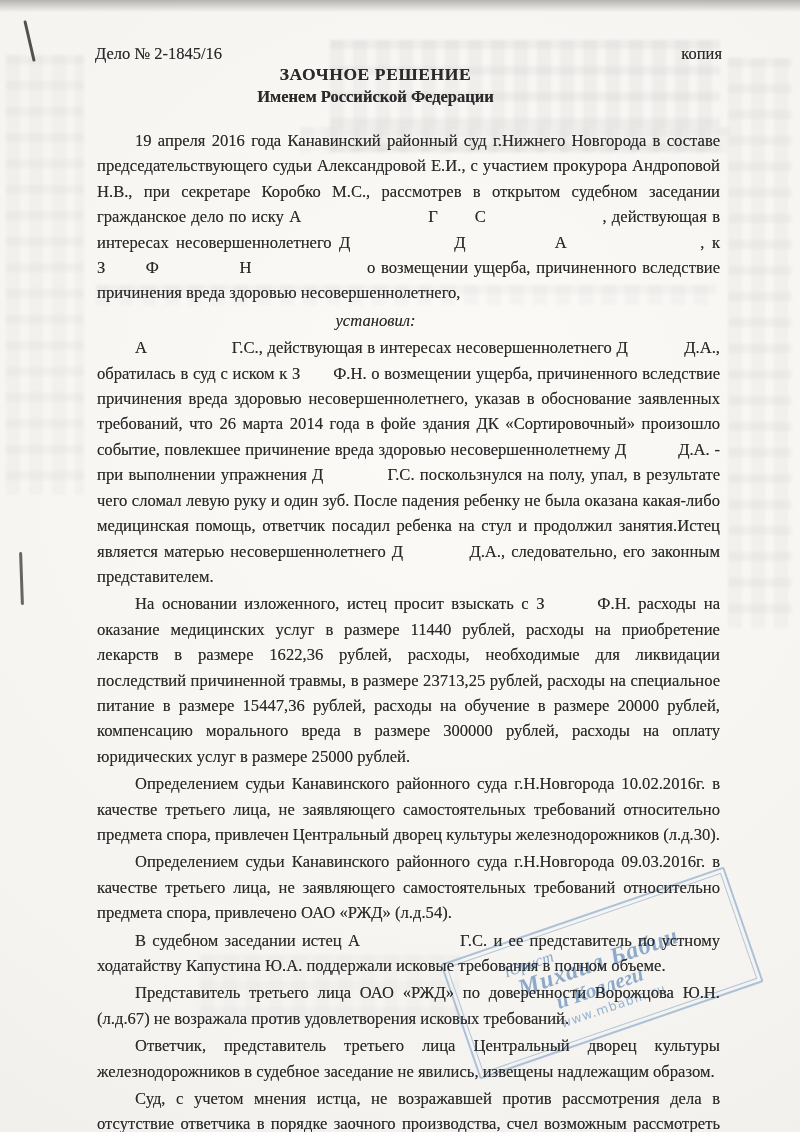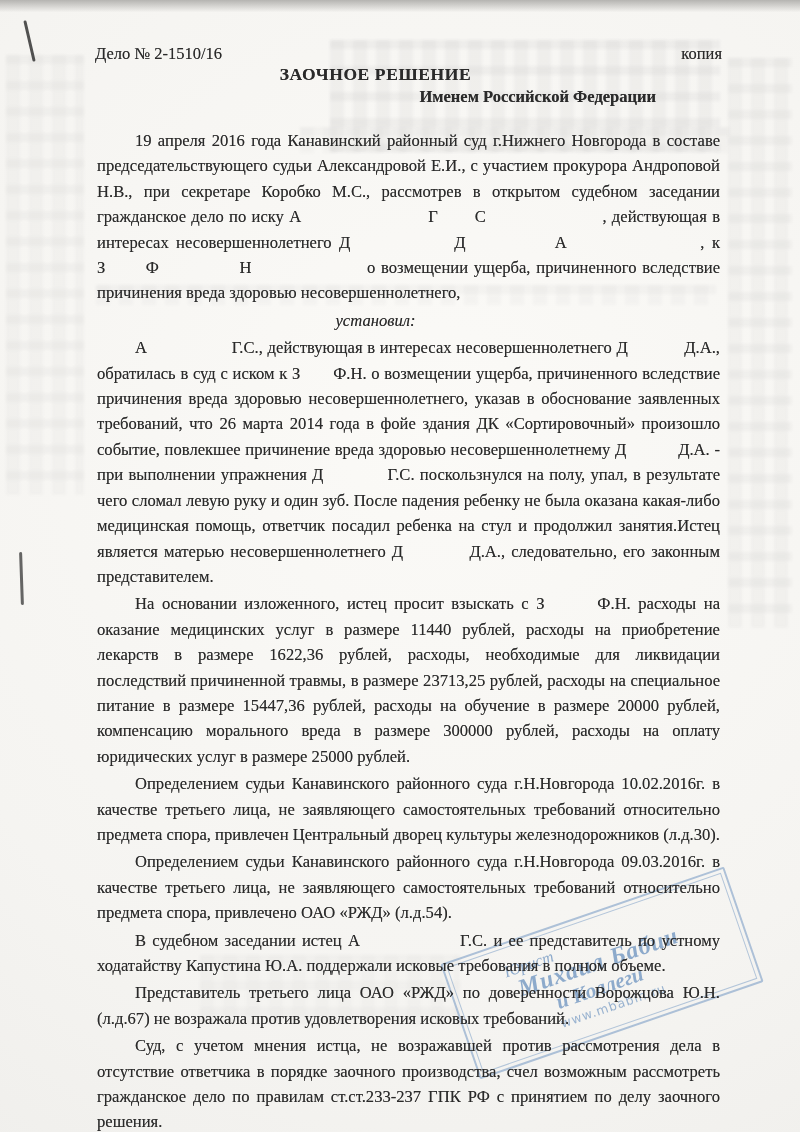--- a/index.html
+++ b/index.html
@@ -24,21 +24,21 @@
   .g5{left:300px;top:127px;width:430px;height:26px;opacity:.28;}
   .g6{left:200px;top:955px;width:260px;height:70px;opacity:.22;}
 
   .content{position:absolute;left:95px;top:44px;width:627px;z-index:2;}
   .header-row{display:flex;justify-content:space-between;font-size:16.5px;line-height:20px;
     text-shadow:0 0 .5px rgba(45,45,45,.55);}
   .copy{}
   .title-block{text-align:center;font-weight:bold;padding-right:66px;
     line-height:21.5px;text-shadow:0 0 .5px rgba(35,35,35,.6);}
   .doc-title{font-size:17.5px;letter-spacing:.6px;}
-  .doc-subtitle{font-size:16.5px;text-align:right;}
+  .doc-subtitle{font-size:16.5px;}
   .bodytext{margin-top:21px;font-size:16.6px;line-height:25.4px;text-align:justify;
     text-shadow:0 0 .5px rgba(48,48,48,.55);}
   .para{margin:2px;text-indent:38px;}
   .centerline{text-align:center;text-indent:0;padding-right:66px;font-style:italic;}
 
   
   .stamp{position:absolute;left:452px;top:912px;width:296px;height:118px;z-index:1;
     transform:rotate(-19deg);border:2px solid rgba(134,165,201,.65);border-radius:2px;
     color:rgba(122,156,196,.85);}
   .stamp-inner{position:absolute;inset:3px;border:1px solid rgba(134,165,201,.6);
@@ -72,37 +72,38 @@
     <div class="stamp-inner">
       <div class="stamp-l1">Юрист</div>
       <div class="stamp-l2">Михаил Бабин</div>
       <div class="stamp-l3">и Коллеги</div>
       <div class="stamp-url">www.mbabin.ru</div>
     </div>
   </div>
 
   <div class="content">
     <div class="header-row">
-      <span>Дело № 2-1510/16</span>
+      <span>Дело № 2-1845/16</span>
       <span class="copy">копия</span>
     </div>
 
     <div class="title-block">
       <div class="doc-title">ЗАОЧНОЕ РЕШЕНИЕ</div>
       <div class="doc-subtitle">Именем Российской Федерации</div>
     </div>
 
     <div class="bodytext">
       <p class="para">19 апреля 2016 года Канавинский районный суд г.Нижнего Новгорода в составе председательствующего судьи Александровой Е.И., с участием прокурора Андроповой Н.В., при секретаре Коробко М.С., рассмотрев в открытом судебном заседании гражданское дело по иску А&nbsp;&nbsp;&nbsp;&nbsp;&nbsp;&nbsp;&nbsp;&nbsp;&nbsp;&nbsp;&nbsp;&nbsp;&nbsp;&nbsp;&nbsp;&nbsp;&nbsp;&nbsp;&nbsp;&nbsp;&nbsp;&nbsp;&nbsp;&nbsp;Г&nbsp;&nbsp;&nbsp;&nbsp;&nbsp;&nbsp;&nbsp;С&nbsp;&nbsp;&nbsp;&nbsp;&nbsp;&nbsp;&nbsp;&nbsp;&nbsp;&nbsp;&nbsp;&nbsp;&nbsp;&nbsp;&nbsp;&nbsp;&nbsp;&nbsp;&nbsp;&nbsp;&nbsp;&nbsp;, действующая в интересах несовершеннолетнего Д&nbsp;&nbsp;&nbsp;&nbsp;&nbsp;&nbsp;&nbsp;&nbsp;&nbsp;&nbsp;&nbsp;&nbsp;&nbsp;&nbsp;Д&nbsp;&nbsp;&nbsp;&nbsp;&nbsp;&nbsp;&nbsp;&nbsp;&nbsp;&nbsp;&nbsp;&nbsp;А&nbsp;&nbsp;&nbsp;&nbsp;&nbsp;&nbsp;&nbsp;&nbsp;&nbsp;&nbsp;&nbsp;&nbsp;&nbsp;&nbsp;&nbsp;&nbsp;&nbsp;&nbsp;, к З&nbsp;&nbsp;&nbsp;&nbsp;&nbsp;&nbsp;&nbsp;Ф&nbsp;&nbsp;&nbsp;&nbsp;&nbsp;&nbsp;&nbsp;&nbsp;&nbsp;&nbsp;&nbsp;&nbsp;&nbsp;&nbsp;Н&nbsp;&nbsp;&nbsp;&nbsp;&nbsp;&nbsp;&nbsp;&nbsp;&nbsp;&nbsp;&nbsp;&nbsp;&nbsp;&nbsp;&nbsp;&nbsp;&nbsp;&nbsp;&nbsp;&nbsp;о возмещении ущерба, причиненного вследствие причинения вреда здоровью несовершеннолетнего,</p>
       <p class="para centerline">установил:</p>
       <p class="para">А&nbsp;&nbsp;&nbsp;&nbsp;&nbsp;&nbsp;&nbsp;&nbsp;&nbsp;&nbsp;&nbsp;&nbsp;&nbsp;&nbsp;&nbsp;&nbsp;&nbsp;&nbsp;Г.С., действующая в интересах несовершеннолетнего Д&nbsp;&nbsp;&nbsp;&nbsp;&nbsp;&nbsp;&nbsp;&nbsp;&nbsp;&nbsp;&nbsp;&nbsp;Д.А., обратилась в суд с иском к З&nbsp;&nbsp;&nbsp;&nbsp;&nbsp;&nbsp;&nbsp;Ф.Н. о возмещении ущерба, причиненного вследствие причинения вреда здоровью несовершеннолетнего, указав в обоснование заявленных требований, что 26 марта 2014 года в фойе здания ДК «Сортировочный» произошло событие, повлекшее причинение вреда здоровью несовершеннолетнему Д&nbsp;&nbsp;&nbsp;&nbsp;&nbsp;&nbsp;&nbsp;&nbsp;&nbsp;&nbsp;&nbsp;Д.А. - при выполнении упражнения Д&nbsp;&nbsp;&nbsp;&nbsp;&nbsp;&nbsp;&nbsp;&nbsp;&nbsp;&nbsp;&nbsp;&nbsp;Г.С. поскользнулся на полу, упал, в результате чего сломал левую руку и один зуб. После падения ребенку не была оказана  какая-либо медицинская помощь, ответчик посадил ребенка на стул и продолжил занятия.Истец является матерью несовершеннолетнего Д&nbsp;&nbsp;&nbsp;&nbsp;&nbsp;&nbsp;&nbsp;&nbsp;&nbsp;&nbsp;&nbsp;Д.А., следовательно,  его законным представителем.</p>
       <p class="para">На основании изложенного, истец просит взыскать с З&nbsp;&nbsp;&nbsp;&nbsp;&nbsp;&nbsp;&nbsp;Ф.Н. расходы на оказание медицинских услуг в размере 11440 рублей, расходы на приобретение лекарств в размере 1622,36 рублей, расходы, необходимые для ликвидации последствий причиненной травмы, в размере 23713,25 рублей, расходы на специальное питание в размере 15447,36 рублей, расходы на обучение в размере 20000 рублей, компенсацию морального вреда в размере 300000 рублей, расходы на оплату юридических услуг в размере 25000 рублей.</p>
       <p class="para">Определением судьи Канавинского районного суда г.Н.Новгорода 10.02.2016г. в качестве третьего лица, не заявляющего самостоятельных требований относительно предмета спора, привлечен Центральный дворец культуры железнодорожников (л.д.30).</p>
       <p class="para">Определением судьи Канавинского районного суда г.Н.Новгорода 09.03.2016г. в качестве третьего лица, не заявляющего самостоятельных требований относительно предмета спора, привлечено ОАО «РЖД» (л.д.54).</p>
       <p class="para">В судебном заседании истец А&nbsp;&nbsp;&nbsp;&nbsp;&nbsp;&nbsp;&nbsp;&nbsp;&nbsp;&nbsp;&nbsp;&nbsp;&nbsp;&nbsp;&nbsp;&nbsp;Г.С. и ее представитель по устному ходатайству Капустина Ю.А. поддержали исковые требования в полном объеме.</p>
       <p class="para">Представитель третьего лица ОАО «РЖД» по доверенности Ворожцова Ю.Н. (л.д.67) не возражала против удовлетворения исковых требований.</p>
+      <p class="para">Ответчик, представитель третьего лица Центральный дворец культуры железнодорожников в судебное заседание не явились, извещены надлежащим образом.</p>
       <p class="para">Суд, с учетом мнения истца, не возражавшей против рассмотрения дела в отсутствие ответчика в порядке заочного производства, счел возможным рассмотреть гражданское дело по правилам ст.ст.233-237 ГПК РФ с принятием по делу заочного решения.</p>
     </div>
   </div>
 
   <div class="pen-mark mark1"></div>
   <div class="pen-mark mark2"></div>
 </div>
 
 </body></html>

